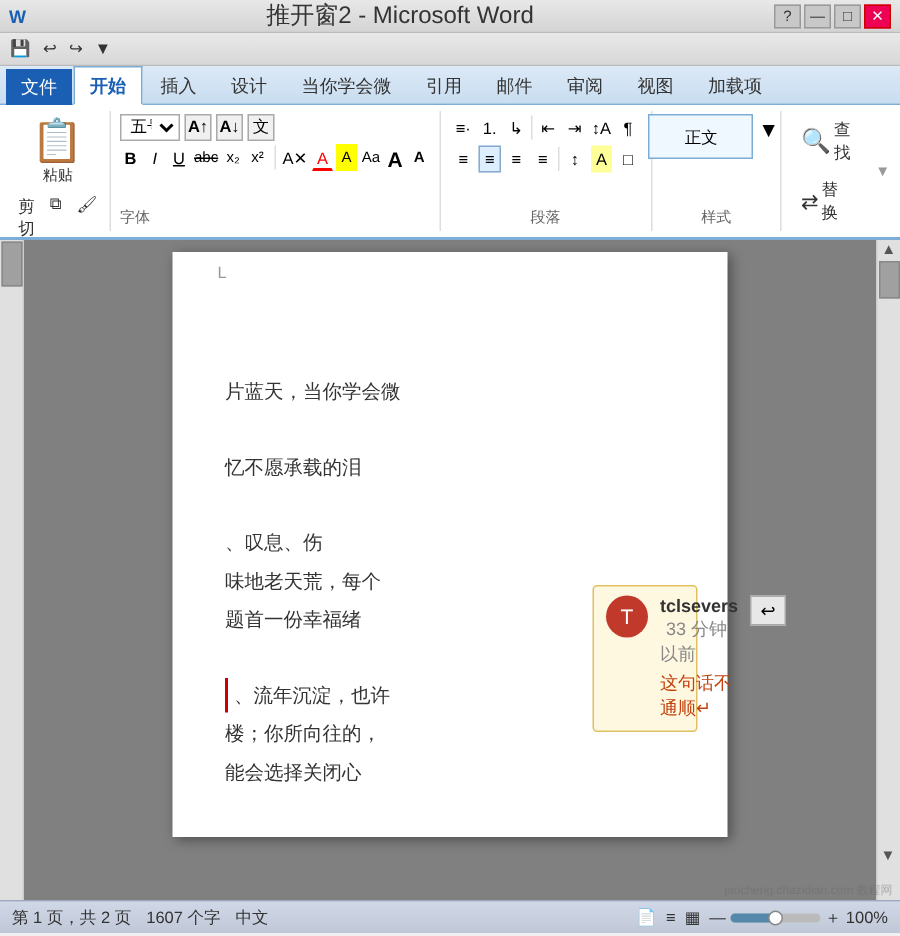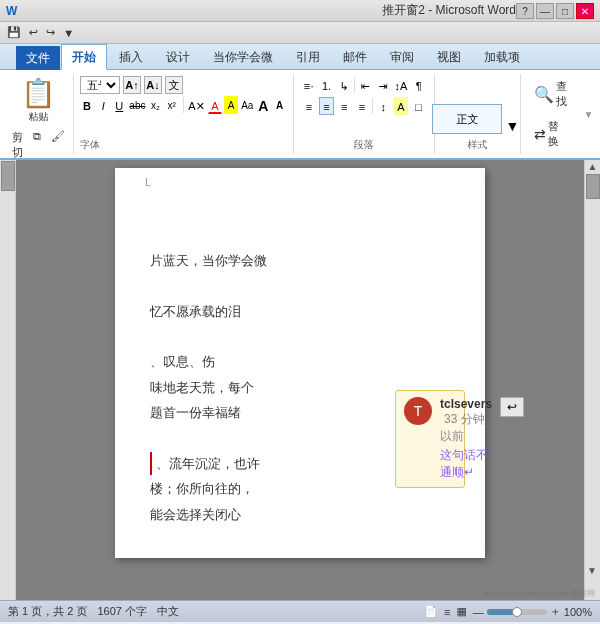--- a/index.html
+++ b/index.html
@@ -9,21 +9,21 @@
     .title-bar {
       height: 22px;
       background: linear-gradient(to bottom, #e8e8e8, #d4d4d4);
       display: flex;
       align-items: center;
       padding: 0 6px;
       border-bottom: 1px solid #bbb;
     }
     .title-bar-left { display: flex; gap: 4px; align-items: center; }
     .title-icon { font-size: 12px; color: #1a5fb4; font-weight: bold; }
-    .title-bar-center { flex: 1; text-align: right; font-size: 12px; color: #333; }
+    .title-bar-center { flex: 1; text-align: center; font-size: 16px; color: #333; }
     .title-bar-right { display: flex; gap: 2px; align-items: center; }
     .win-btn { width: 18px; height: 16px; font-size: 10px; text-align: center; line-height: 16px; cursor: pointer; background: #c8c8c8; border: 1px solid #999; color: #333; }
     .win-btn.close { background: #e05; color: white; border-color: #c00; }
 
     
     .quick-toolbar {
       height: 22px;
       background: linear-gradient(to bottom, #e8e8e8, #d8d8d8);
       display: flex;
       align-items: center;
@@ -32,21 +32,21 @@
       border-bottom: 1px solid #bbb;
     }
     .qt-btn { font-size: 11px; padding: 1px 3px; color: #333; cursor: pointer; }
 
     
     .ribbon-tabs {
       height: 26px;
       background: linear-gradient(to bottom, #dce9f7, #c8ddf0);
       display: flex;
       align-items: flex-end;
-      padding-left: 16px;
+      padding-left: 4px;
       border-bottom: 1px solid #7badd6;
     }
     .ribbon-tab {
       padding: 4px 10px 3px;
       font-size: 12px;
       cursor: pointer;
       color: #333;
       border: 1px solid transparent;
       border-bottom: none;
       margin-right: 1px;
@@ -152,21 +152,21 @@
       border-radius: 50%;
       display: flex;
       align-items: center;
       justify-content: center;
       color: white;
       font-size: 14px;
       flex-shrink: 0;
     }
     .comment-content { flex: 1; }
     .comment-header { font-weight: bold; color: #333; margin-bottom: 2px; }
-    .comment-text { color: #8b5cf6; }
+    .comment-text { color: #c2410c; }
     .comment-reply-btn {
       width: 24px;
       height: 20px;
       background: #e8e8e8;
       border: 1px solid #aaa;
       cursor: pointer;
       display: flex;
       align-items: center;
       justify-content: center;
       font-size: 12px;
@@ -298,21 +298,21 @@
         <div style="width:1px;background:#ddd;height:16px;"></div>
         <div class="fmt-btn">↕</div>
         <div class="fmt-btn" style="background:#ffff99;">A</div>
         <div class="fmt-btn">□</div>
       </div>
     </div>
     <div class="ribbon-group-label">段落</div>
   </div>
 
   <div class="style-group" style="min-width:80px;">
-    <div style="flex:1;display:flex;align-items:flex-end;">
+    <div style="flex:1;display:flex;align-items:flex-start;">
       <div style="display:flex;flex-direction:column;align-items:center;gap:4px;">
         <div style="width:70px;height:30px;border:1px solid #7badd6;background:#f0f8ff;display:flex;align-items:center;justify-content:center;font-size:11px;cursor:pointer;">正文</div>
       </div>
       <div class="fmt-btn" style="font-size:14px;">▼</div>
     </div>
     <div class="ribbon-group-label">样式</div>
   </div>
 
   <div class="edit-group" style="min-width:60px;">
     <div style="flex:1;display:flex;flex-direction:column;align-items:center;justify-content:center;gap:4px;">

